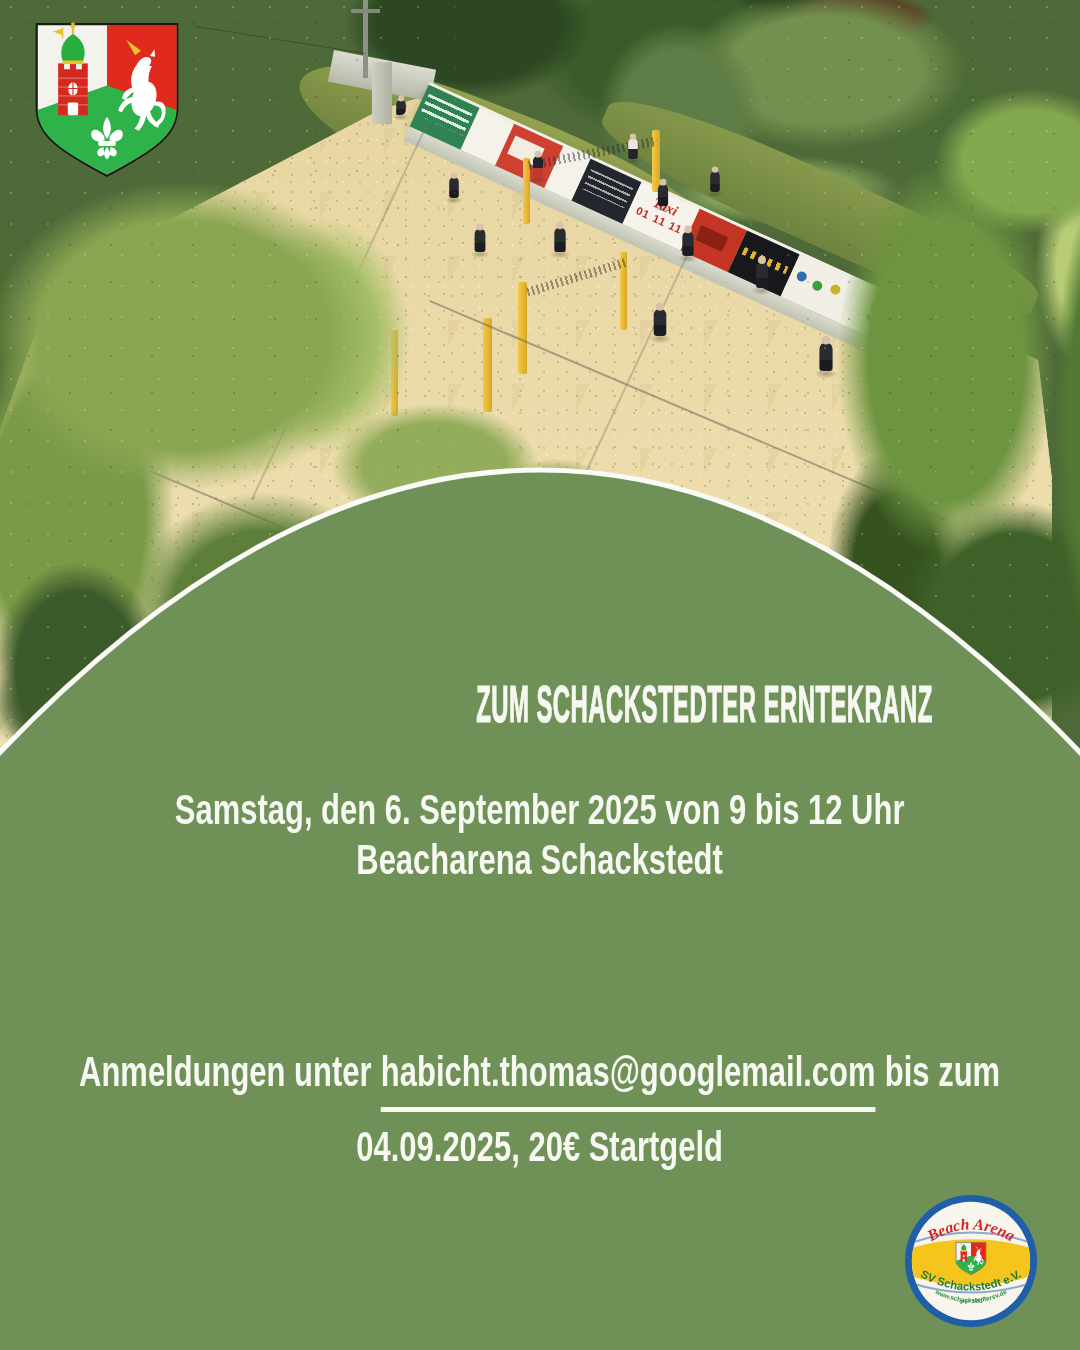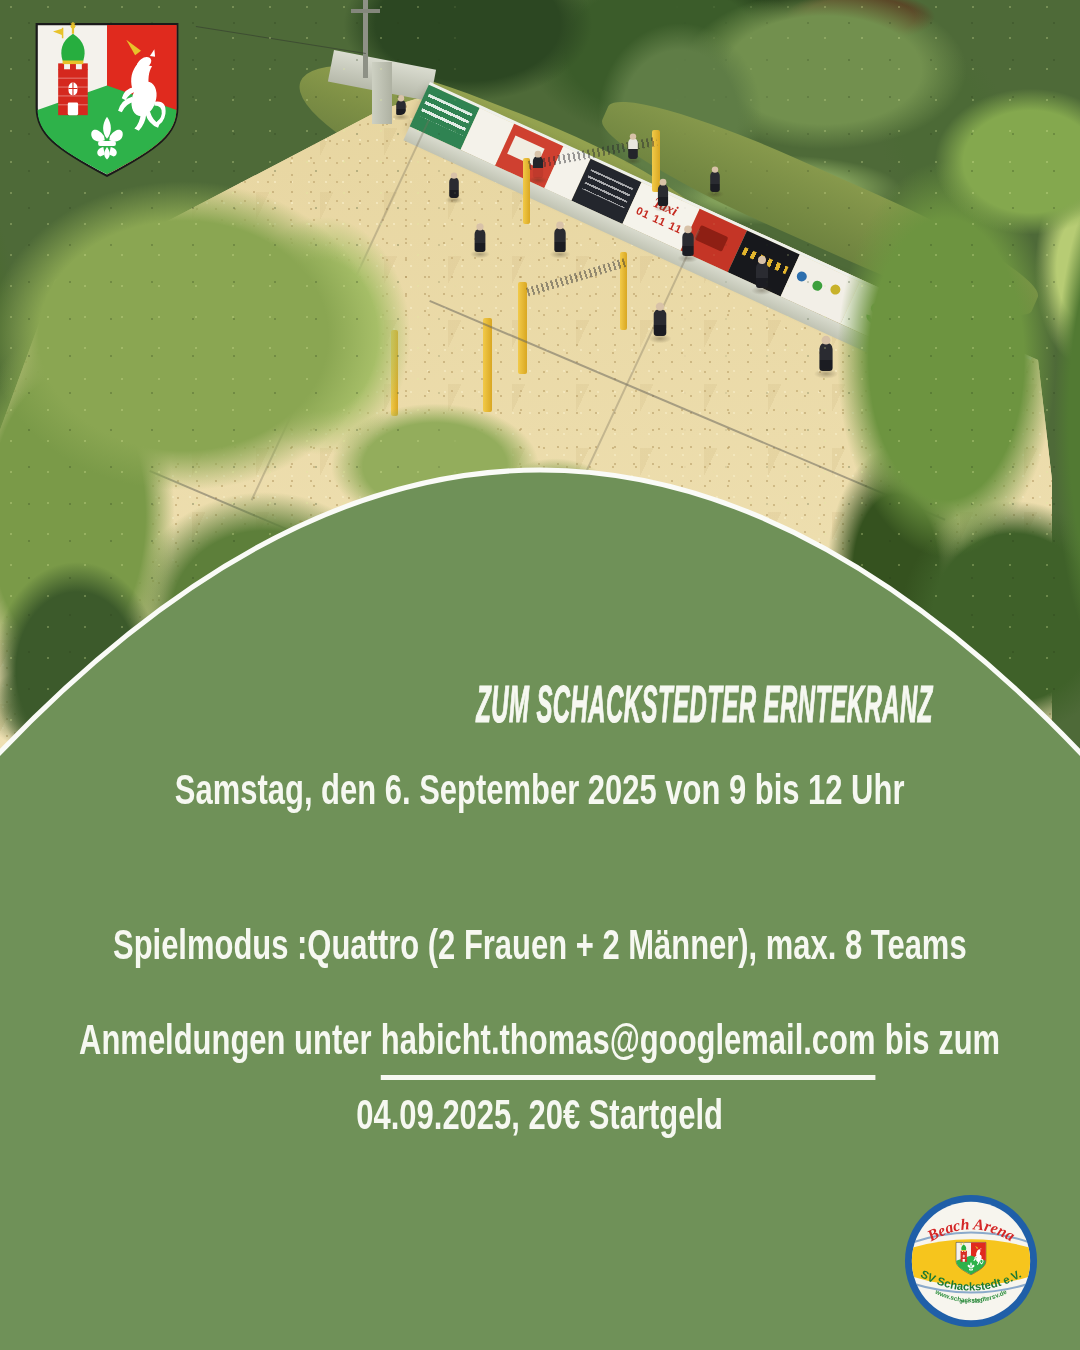--- a/index.html
+++ b/index.html
@@ -129,21 +129,21 @@
   .dome-svg{position:absolute;left:0;top:0;width:1080px;height:1350px;z-index:10;}
   
   .crest{position:absolute;left:33px;top:20px;width:148px;height:160px;z-index:11;}
   .club-logo{position:absolute;left:902px;top:1192px;width:138px;height:138px;z-index:13;}
   
   .content{position:absolute;left:0;top:0;width:1080px;height:1350px;z-index:12;color:#F6F8F1;}
   .row{position:absolute;left:0;width:1080px;display:flex;justify-content:center;}
   .title{font-weight:bold;font-size:118px;line-height:1;white-space:nowrap;letter-spacing:2px;
     transform:scaleX(.34);transform-origin:center top;-webkit-text-stroke:2.5px #F6F8F1;
     border-bottom:9px solid #F6F8F1;padding:0 14px 10px;}
-  .subtitle-row{justify-content:flex-end;padding-right:147px;width:933px;font-style:italic;}
+  .subtitle-row{justify-content:flex-end;padding-right:147px;width:933px;}
   .subtitle{font-weight:bold;font-size:52px;line-height:1;white-space:nowrap;letter-spacing:1px;
     transform:scaleX(.46);transform-origin:right top;-webkit-text-stroke:1.2px #F6F8F1;}
   .bline{font-weight:bold;font-size:43px;line-height:1;white-space:nowrap;
     transform:scaleX(.72);transform-origin:center top;}
   .bgroup{font-weight:bold;font-size:43px;line-height:1.6;text-align:center;white-space:nowrap;
     transform:scaleX(.72);transform-origin:center top;}
   .email{display:inline-block;border-bottom:5px solid #F6F8F1;padding-bottom:1px;margin:0 13px;}
   .footer-line{font-weight:bold;font-size:30px;line-height:1;white-space:nowrap;letter-spacing:1px;
     transform:scaleX(.56);transform-origin:center top;-webkit-text-stroke:.8px #F6F8F1;}
   .handle{display:inline-block;border-bottom:3px solid #F6F8F1;padding-bottom:4px;margin-left:10px;}
@@ -280,27 +280,27 @@
         </g>
       </symbol>
     </defs>
     <use href="#crest-sym" x="0" y="0" width="200" height="215"></use>
   </svg>
 
   <div class="content">
     <div class="row subtitle-row" style="top:678px">
       <div class="subtitle">ZUM SCHACKSTEDTER ERNTEKRANZ</div>
     </div>
-    <div class="row" style="top:768px">
+    <div class="row" style="top:788px">
       <div class="bline">Samstag, den 6. September 2025 von 9 bis 12 Uhr</div>
     </div>
-    <div class="row" style="top:923px">
-      <div class="bline">Spielmodus :Quattro (2 Frauen + 2 Männer), max. 8 Teams</div>
-    </div>
-    <div class="row" style="top:1005px">
+    <div class="row" style="top:838px">
+      <div class="bline">Beacharena Schackstedt</div>
+    </div>
+    <div class="row" style="top:1037px">
       <div class="bgroup">
         <span>Anmeldungen unter</span><span class="email">habicht.thomas@googlemail.com</span><span>bis zum</span><br>
         <span>04.09.2025, 20€ Startgeld</span>
       </div>
     </div>
   </div>
 
   <svg class="club-logo" viewBox="0 0 140 140">
     <defs>
       <clipPath id="logo-clip">

